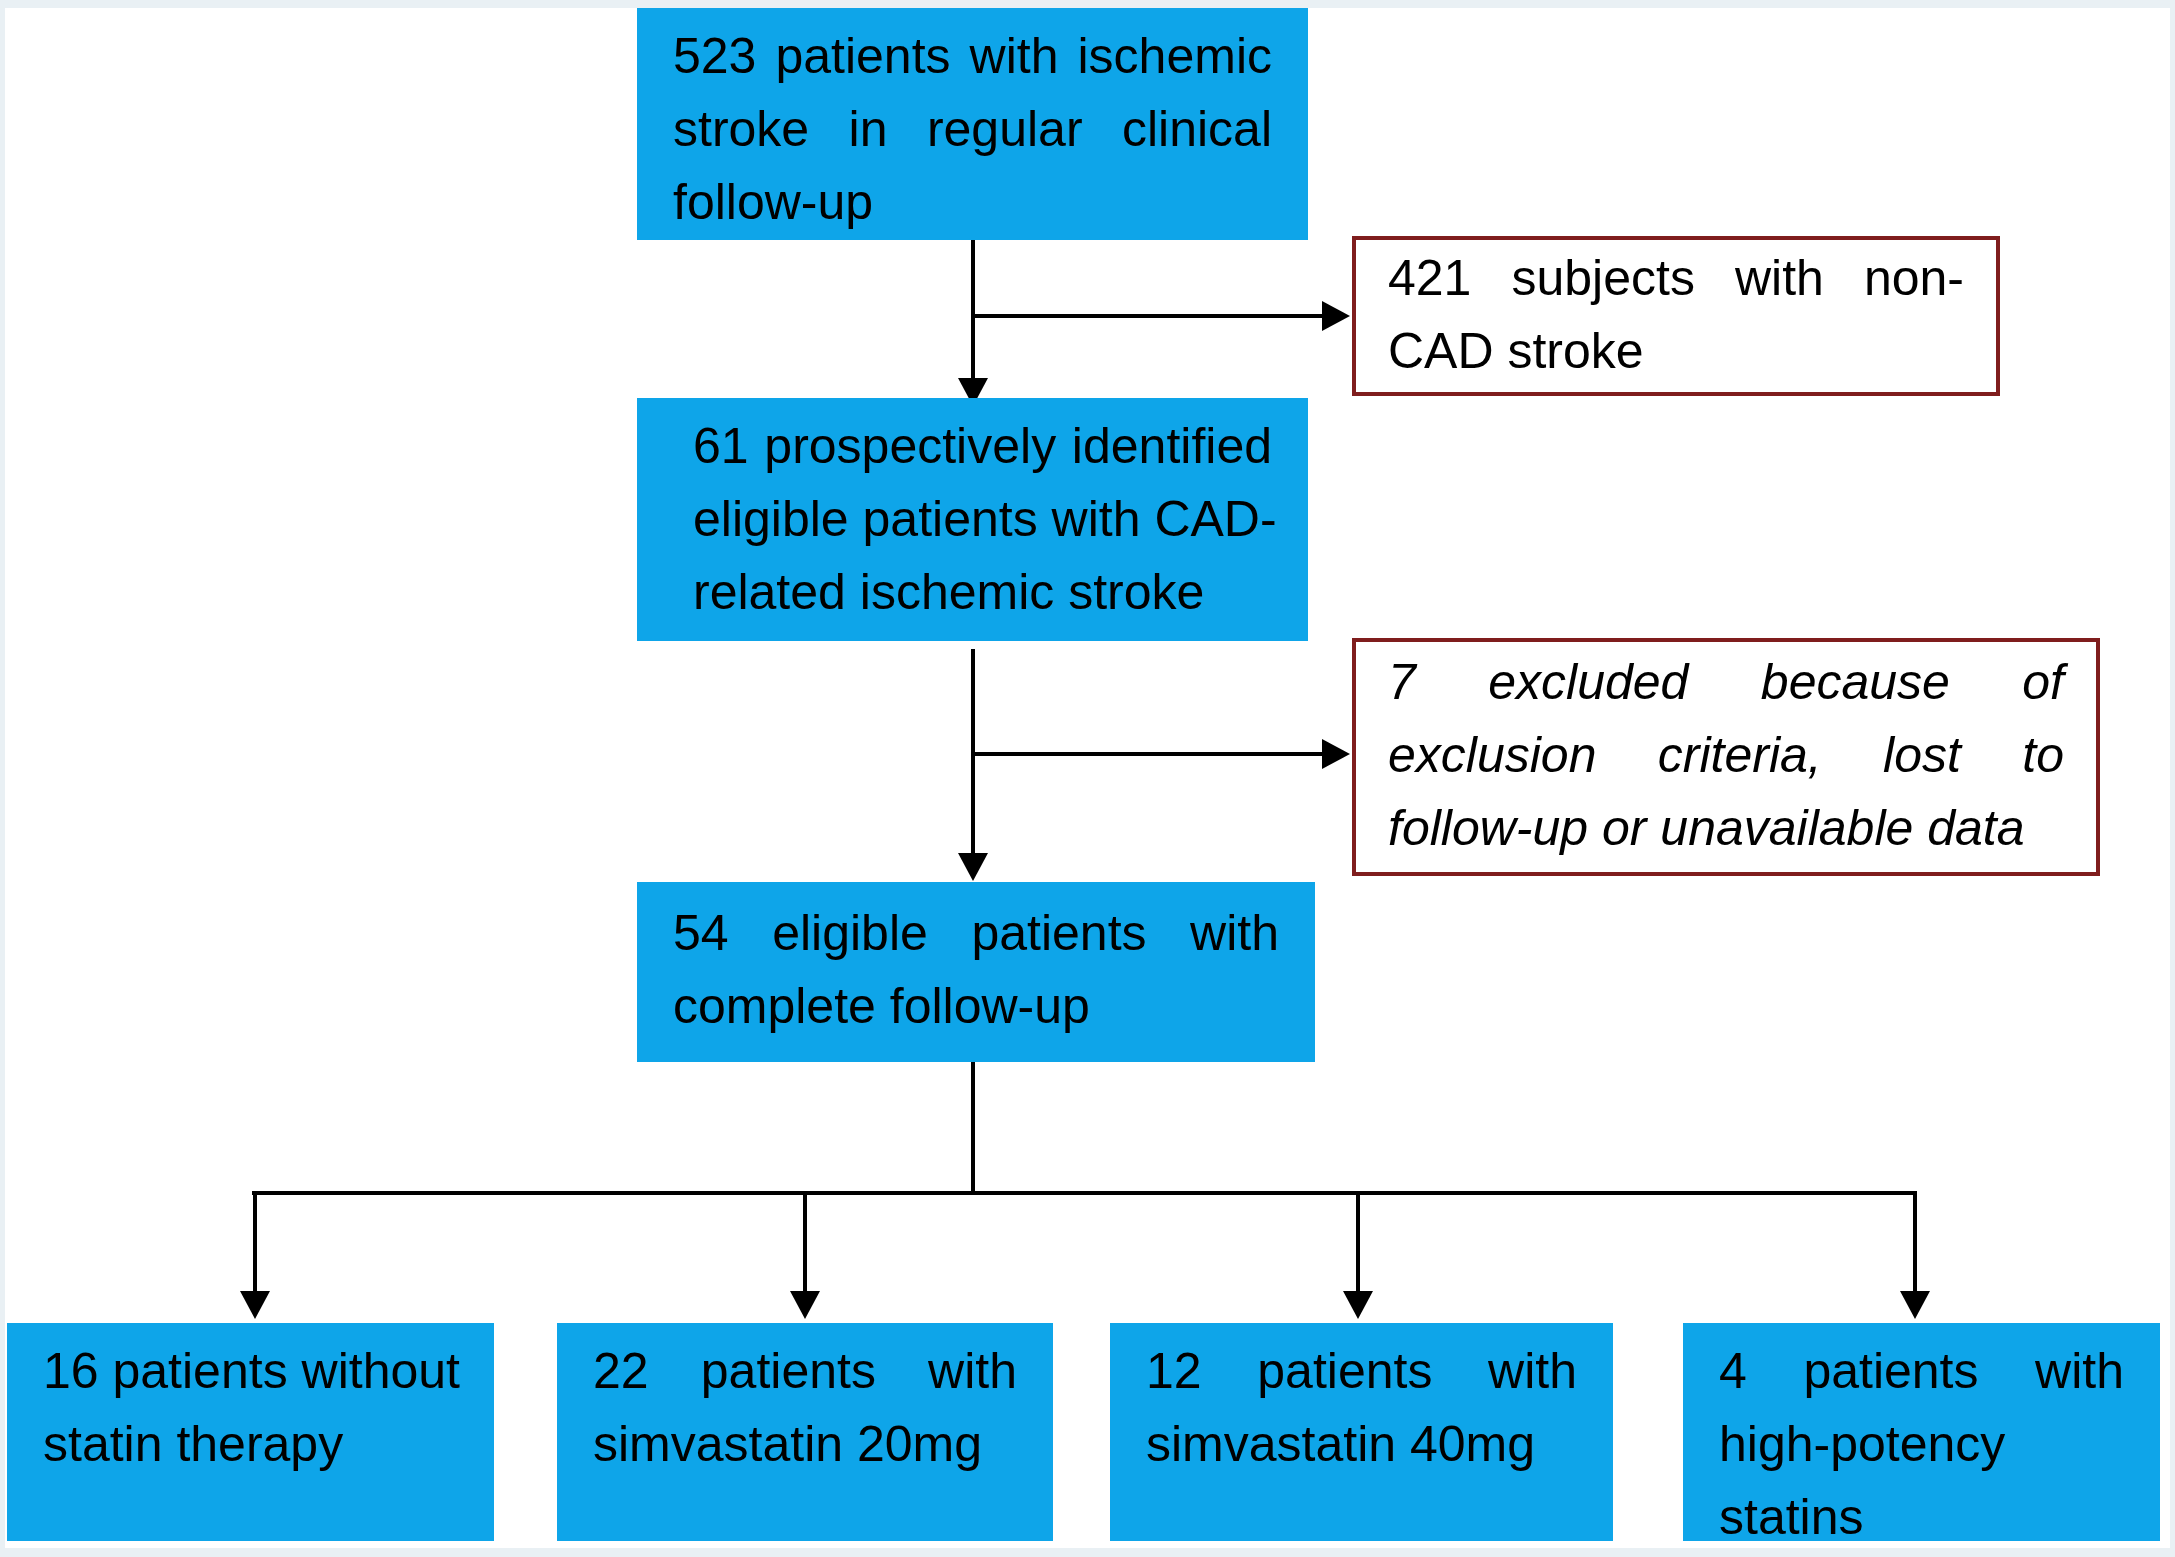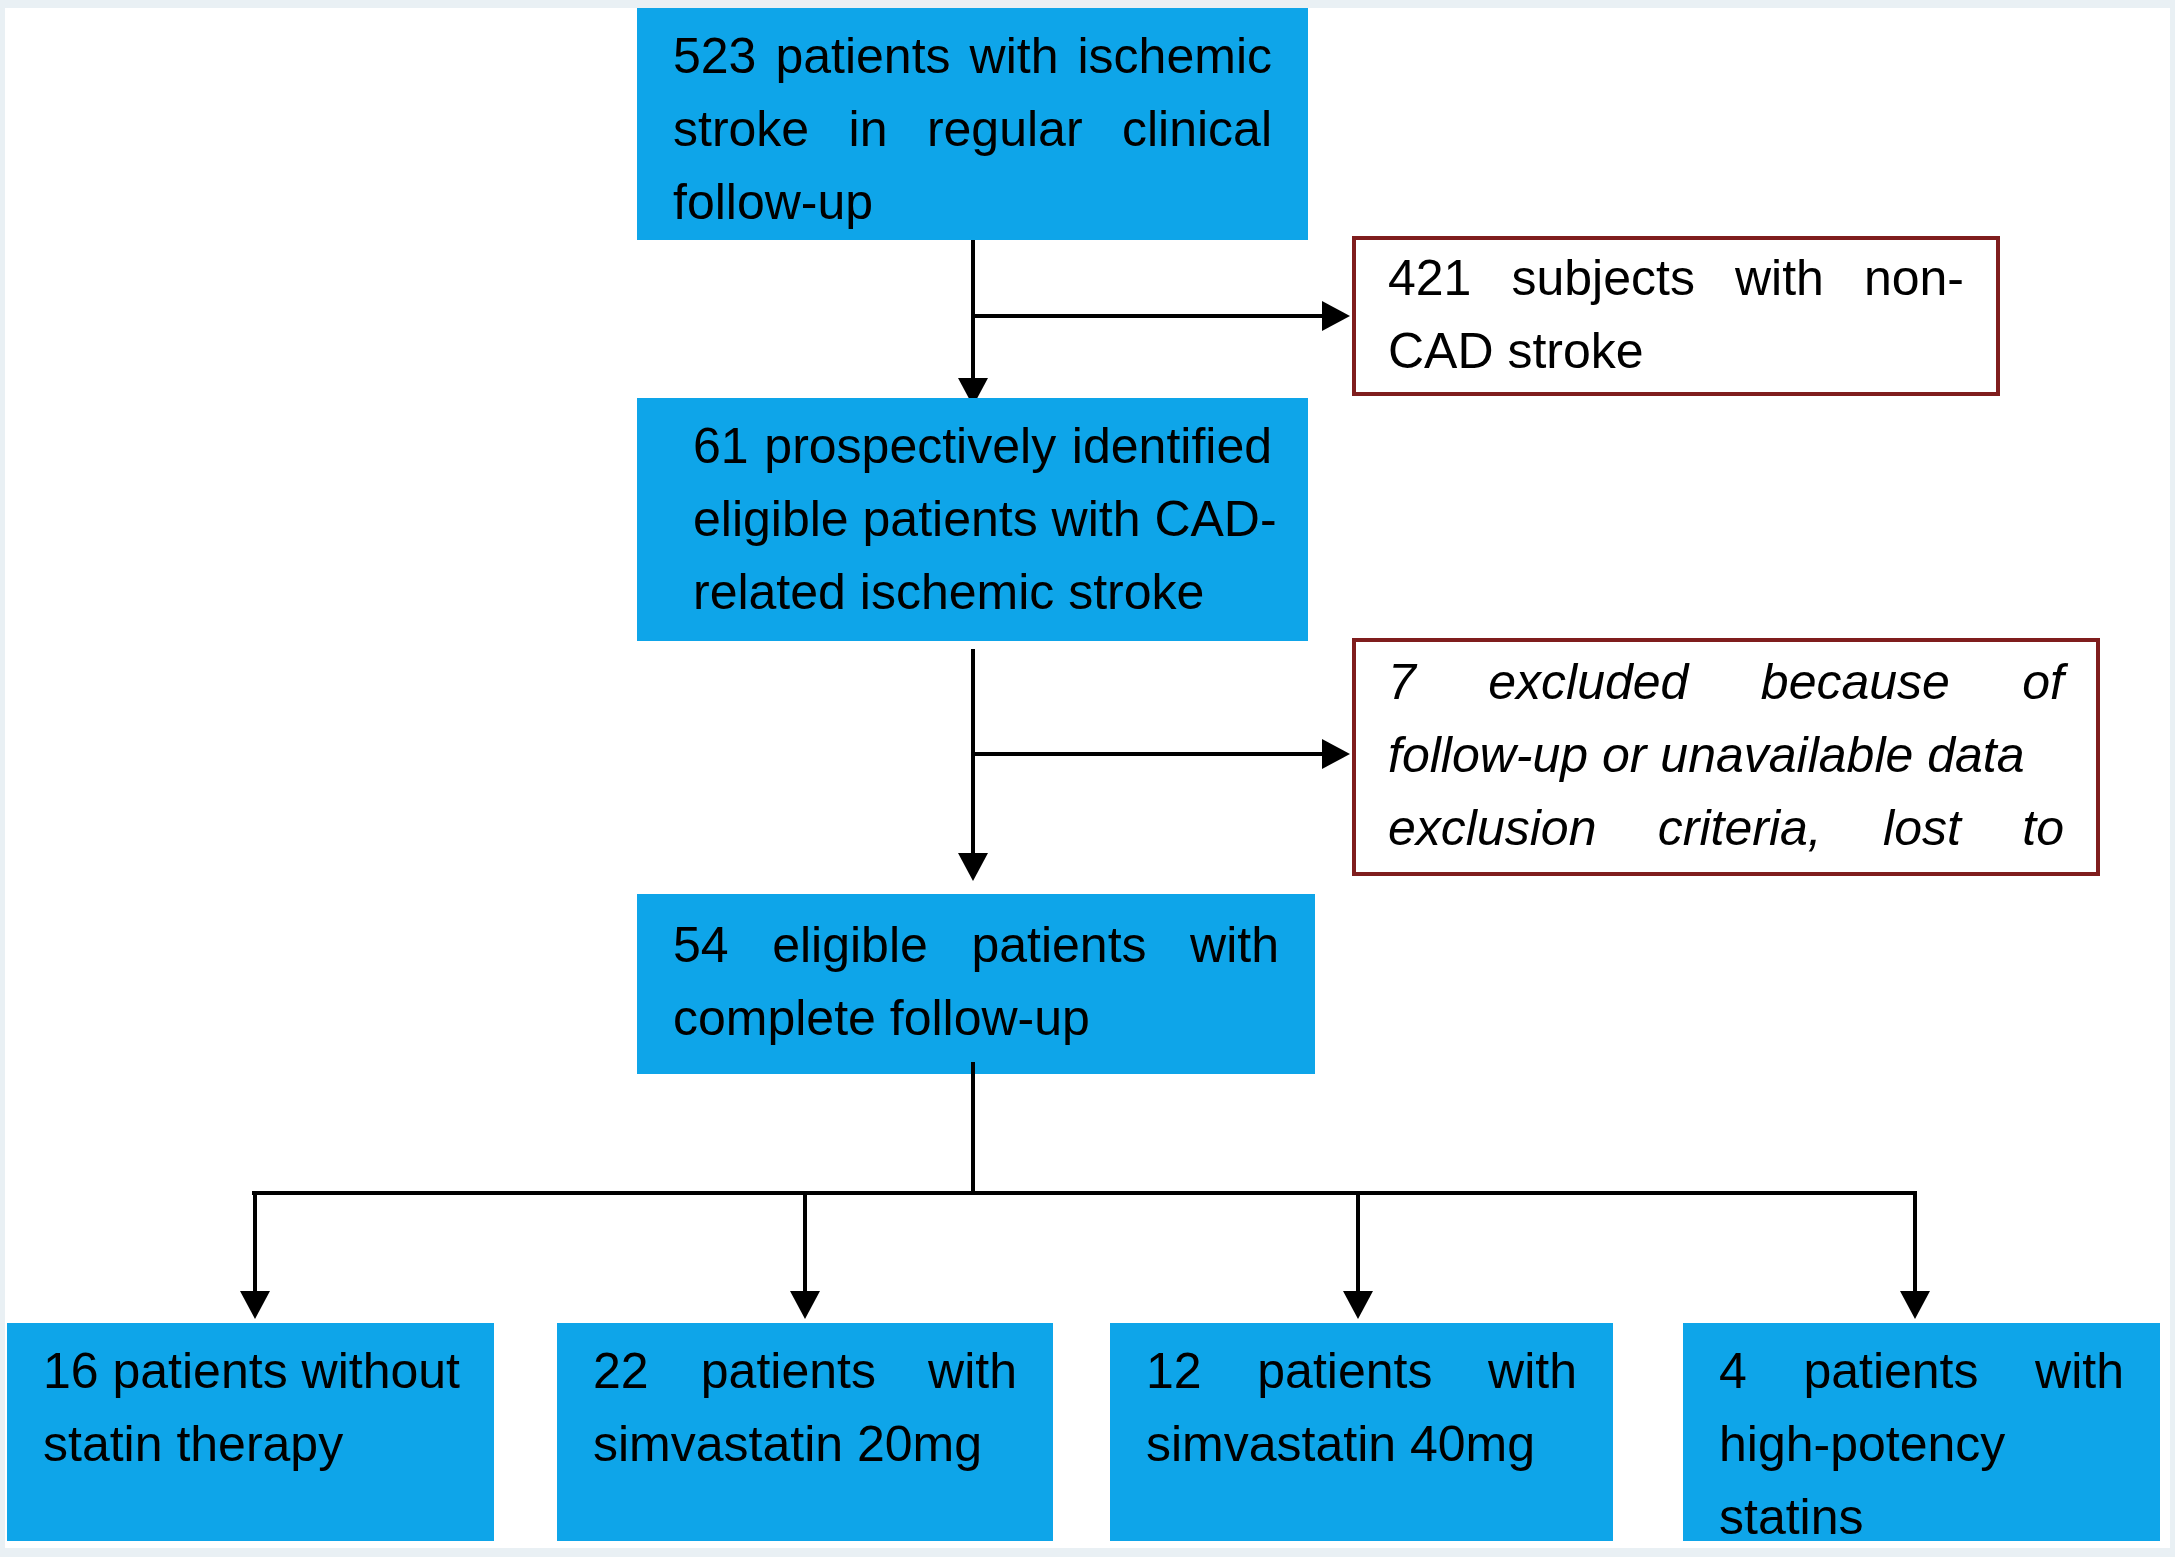--- a/index.html
+++ b/index.html
@@ -76,25 +76,25 @@
   </div>
 
   <div class="vline" style="left:971px; top:649px; height:206px;"></div>
   <div class="arrow-down" style="left:958px; top:853px;"></div>
 
   <div class="hline" style="left:971px; top:752px; width:352px;"></div>
   <div class="arrow-right" style="left:1322px; top:739px;"></div>
 
   <div class="box outlined" style="left:1352px; top:638px; width:748px; height:238px; padding:4px 32px 0 32px;font-style:italic;">
     <div class="line">7 excluded because of</div>
+    <div class="line">exclusion criteria, lost to</div>
     <div class="line last">follow-up or unavailable data</div>
-    <div class="line">exclusion criteria, lost to</div>
   </div>
 
-  <div class="box gray" style="left:637px; top:882px; width:678px; height:180px; padding:15px 36px 0 36px;margin-top:12px;">
+  <div class="box gray" style="left:637px; top:882px; width:678px; height:180px; padding:15px 36px 0 36px;">
     <div class="line">54 eligible patients with</div>
     <div class="line last">complete follow-up</div>
   </div>
 
   <div class="vline" style="left:971px; top:1062px; height:133px;"></div>
   <div class="hline" style="left:252px; top:1191px; width:1665px;"></div>
 
   <div class="vline" style="left:253px; top:1193px; height:100px;"></div>
   <div class="arrow-down" style="left:240px; top:1291px;"></div>
 

